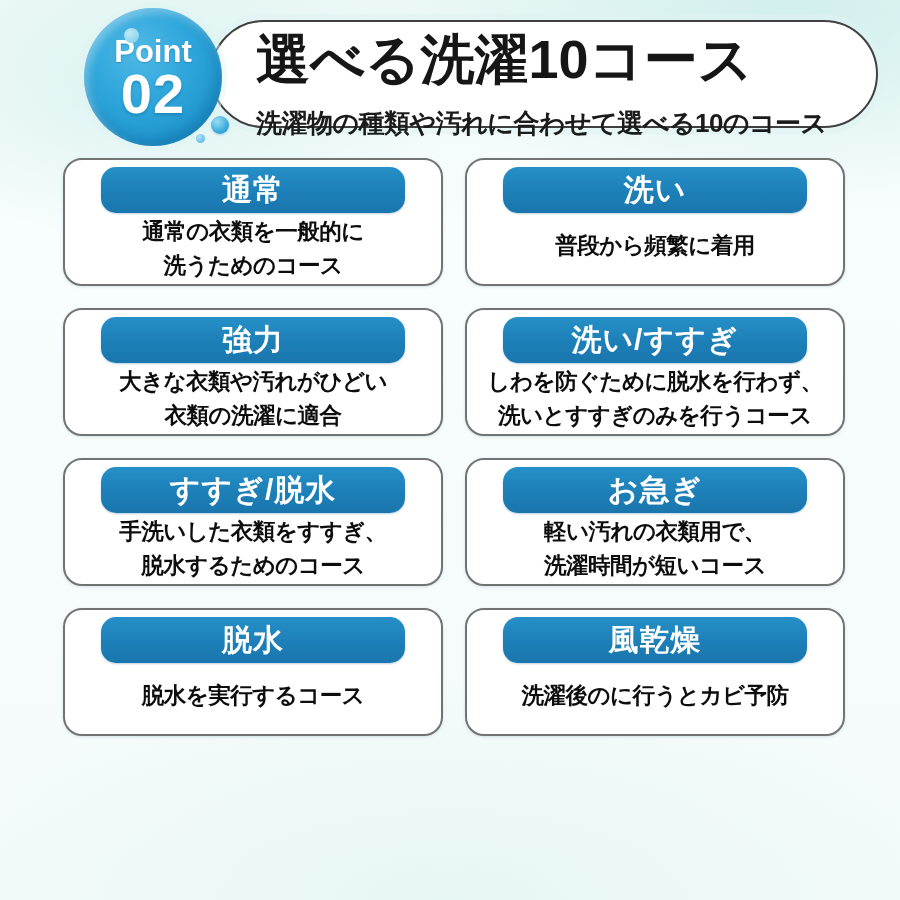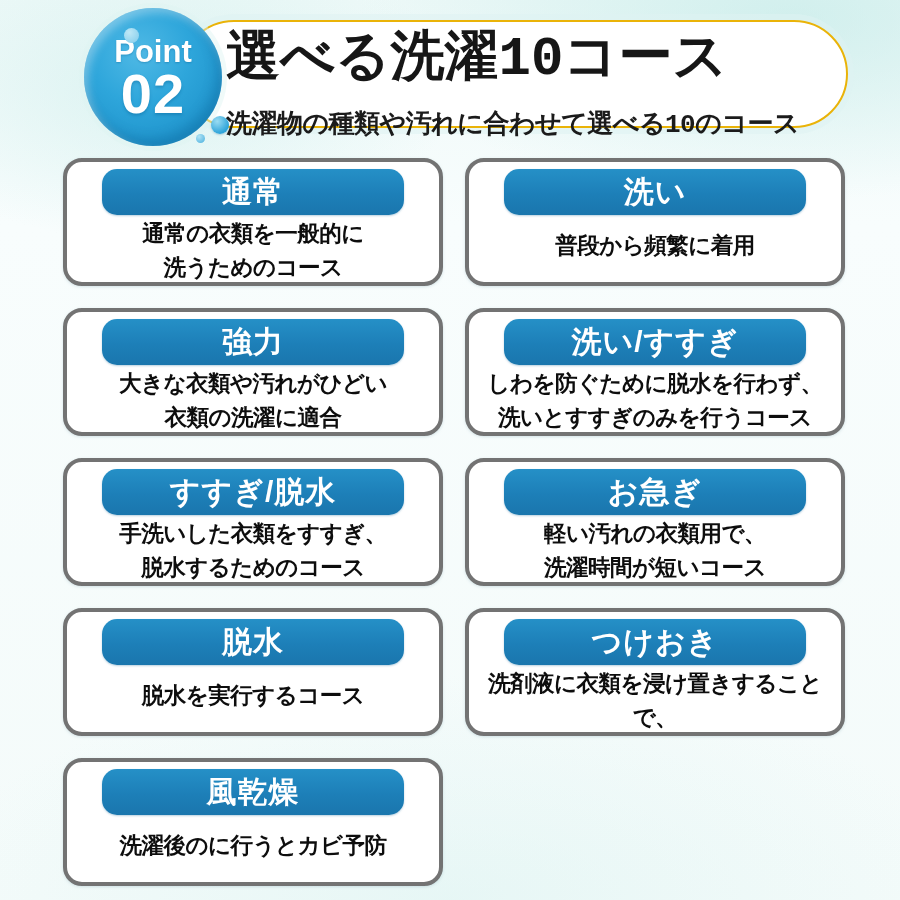--- a/index.html
+++ b/index.html
@@ -10,28 +10,27 @@
     overflow: hidden;
     background:
       radial-gradient(ellipse 620px 260px at 88% 2%, rgba(185,231,228,0.55), transparent 70%),
       radial-gradient(ellipse 420px 220px at 18% 10%, rgba(185,231,228,0.40), transparent 70%),
       radial-gradient(ellipse 700px 300px at 50% 100%, rgba(205,238,236,0.35), transparent 75%),
       linear-gradient(180deg, #eef9f8 0%, #f8fdfd 25%, #f4fbfa 100%);
   }
 
   
   .header-pill {
-    position: absolute; left: 180px; top: 20px;
+    position: absolute; left: 210px; top: 20px;
     width: 668px; height: 108px;
     background: #ffffff;
-    border: 2px solid #eab308;
+    border: 2px solid #404040;
     border-radius: 54px;
     padding: 10px 20px 0 44px;
     box-shadow: 0 0 0 6px rgba(222,243,242,0.55);
-    font-family: Liberation Mono, monospace;
   }
   .title {
     font-size: 54px; font-weight: 900; color: #161616;
     line-height: 1.02; letter-spacing: 0px; white-space: nowrap;
   }
   .subtitle {
     font-size: 26px; font-weight: 700; color: #1b1b1b;
     margin-top: 19px; letter-spacing: -0.5px; white-space: nowrap;
   }
   .badge {
@@ -59,21 +58,21 @@
               background: radial-gradient(circle at 35% 30%, #aee2f4, #49b0de); }
 
   
   .grid {
     position: absolute; left: 63px; top: 158px; width: 782px;
     display: grid; grid-template-columns: 1fr 1fr;
     column-gap: 22px; row-gap: 22px; grid-auto-rows: 128px;
   }
   .card {
     background: #ffffff;
-    border: 4px solid #737373;
+    border: 2px solid #737373;
     border-radius: 19px;
     display: flex; flex-direction: column; align-items: center;
     box-shadow: 0 1px 3px rgba(130,165,178,0.30);
     overflow: hidden;
   }
   .pill {
     margin-top: 7px; width: 81%; height: 46px;
     border-radius: 15px;
     background: linear-gradient(180deg, #2590c7 0%, #1d7fb8 55%, #1a76ad 100%);
     color: #ffffff; font-size: 30px; font-weight: 800;
@@ -133,21 +132,16 @@
   <section class="card">
     <h2 class="pill">お急ぎ</h2>
     <p class="desc">軽い汚れの衣類用で、
 洗濯時間が短いコース</p>
   </section>
   <section class="card">
     <h2 class="pill">脱水</h2>
     <p class="desc">脱水を実行するコース</p>
   </section>
   <section class="card">
-    <h2 class="pill">つけおき</h2>
-    <p class="desc">洗剤液に衣類を浸け置きすることで、
-汚れが落ちやすくなる</p>
-  </section>
-  <section class="card">
     <h2 class="pill">風乾燥</h2>
     <p class="desc">洗濯後のに行うとカビ予防</p>
   </section>
 </main>
 
 </body></html>

